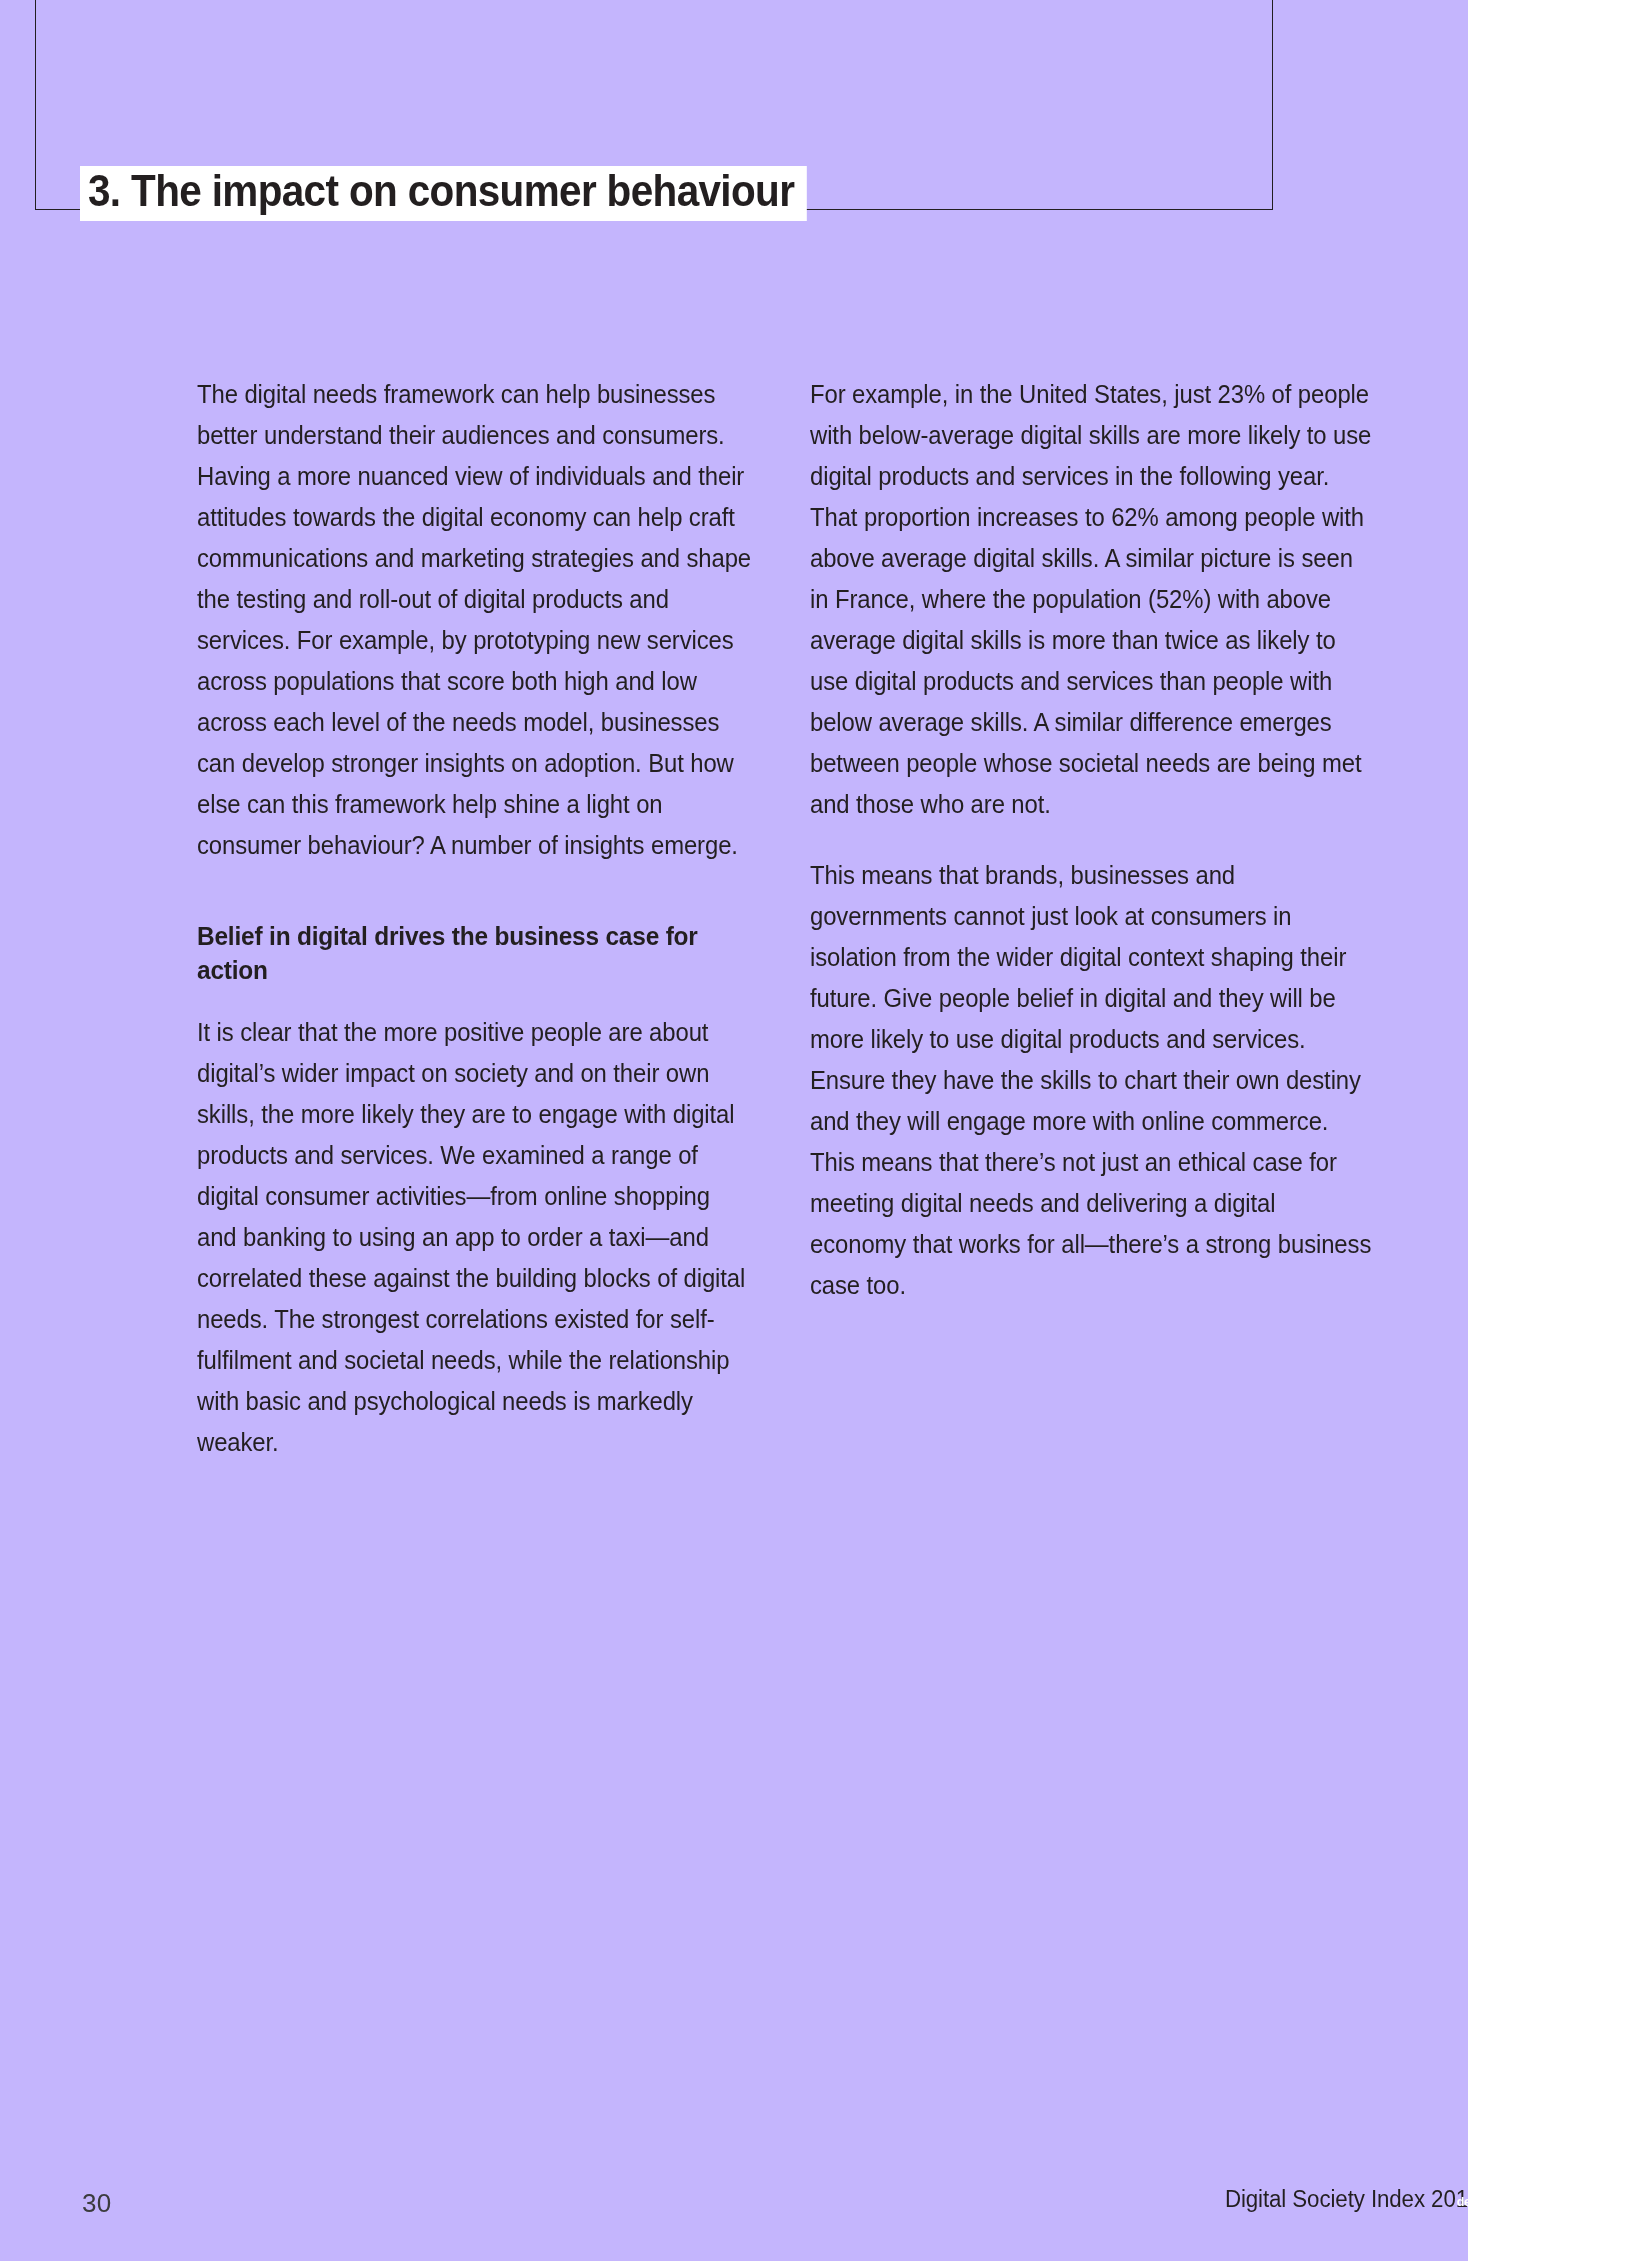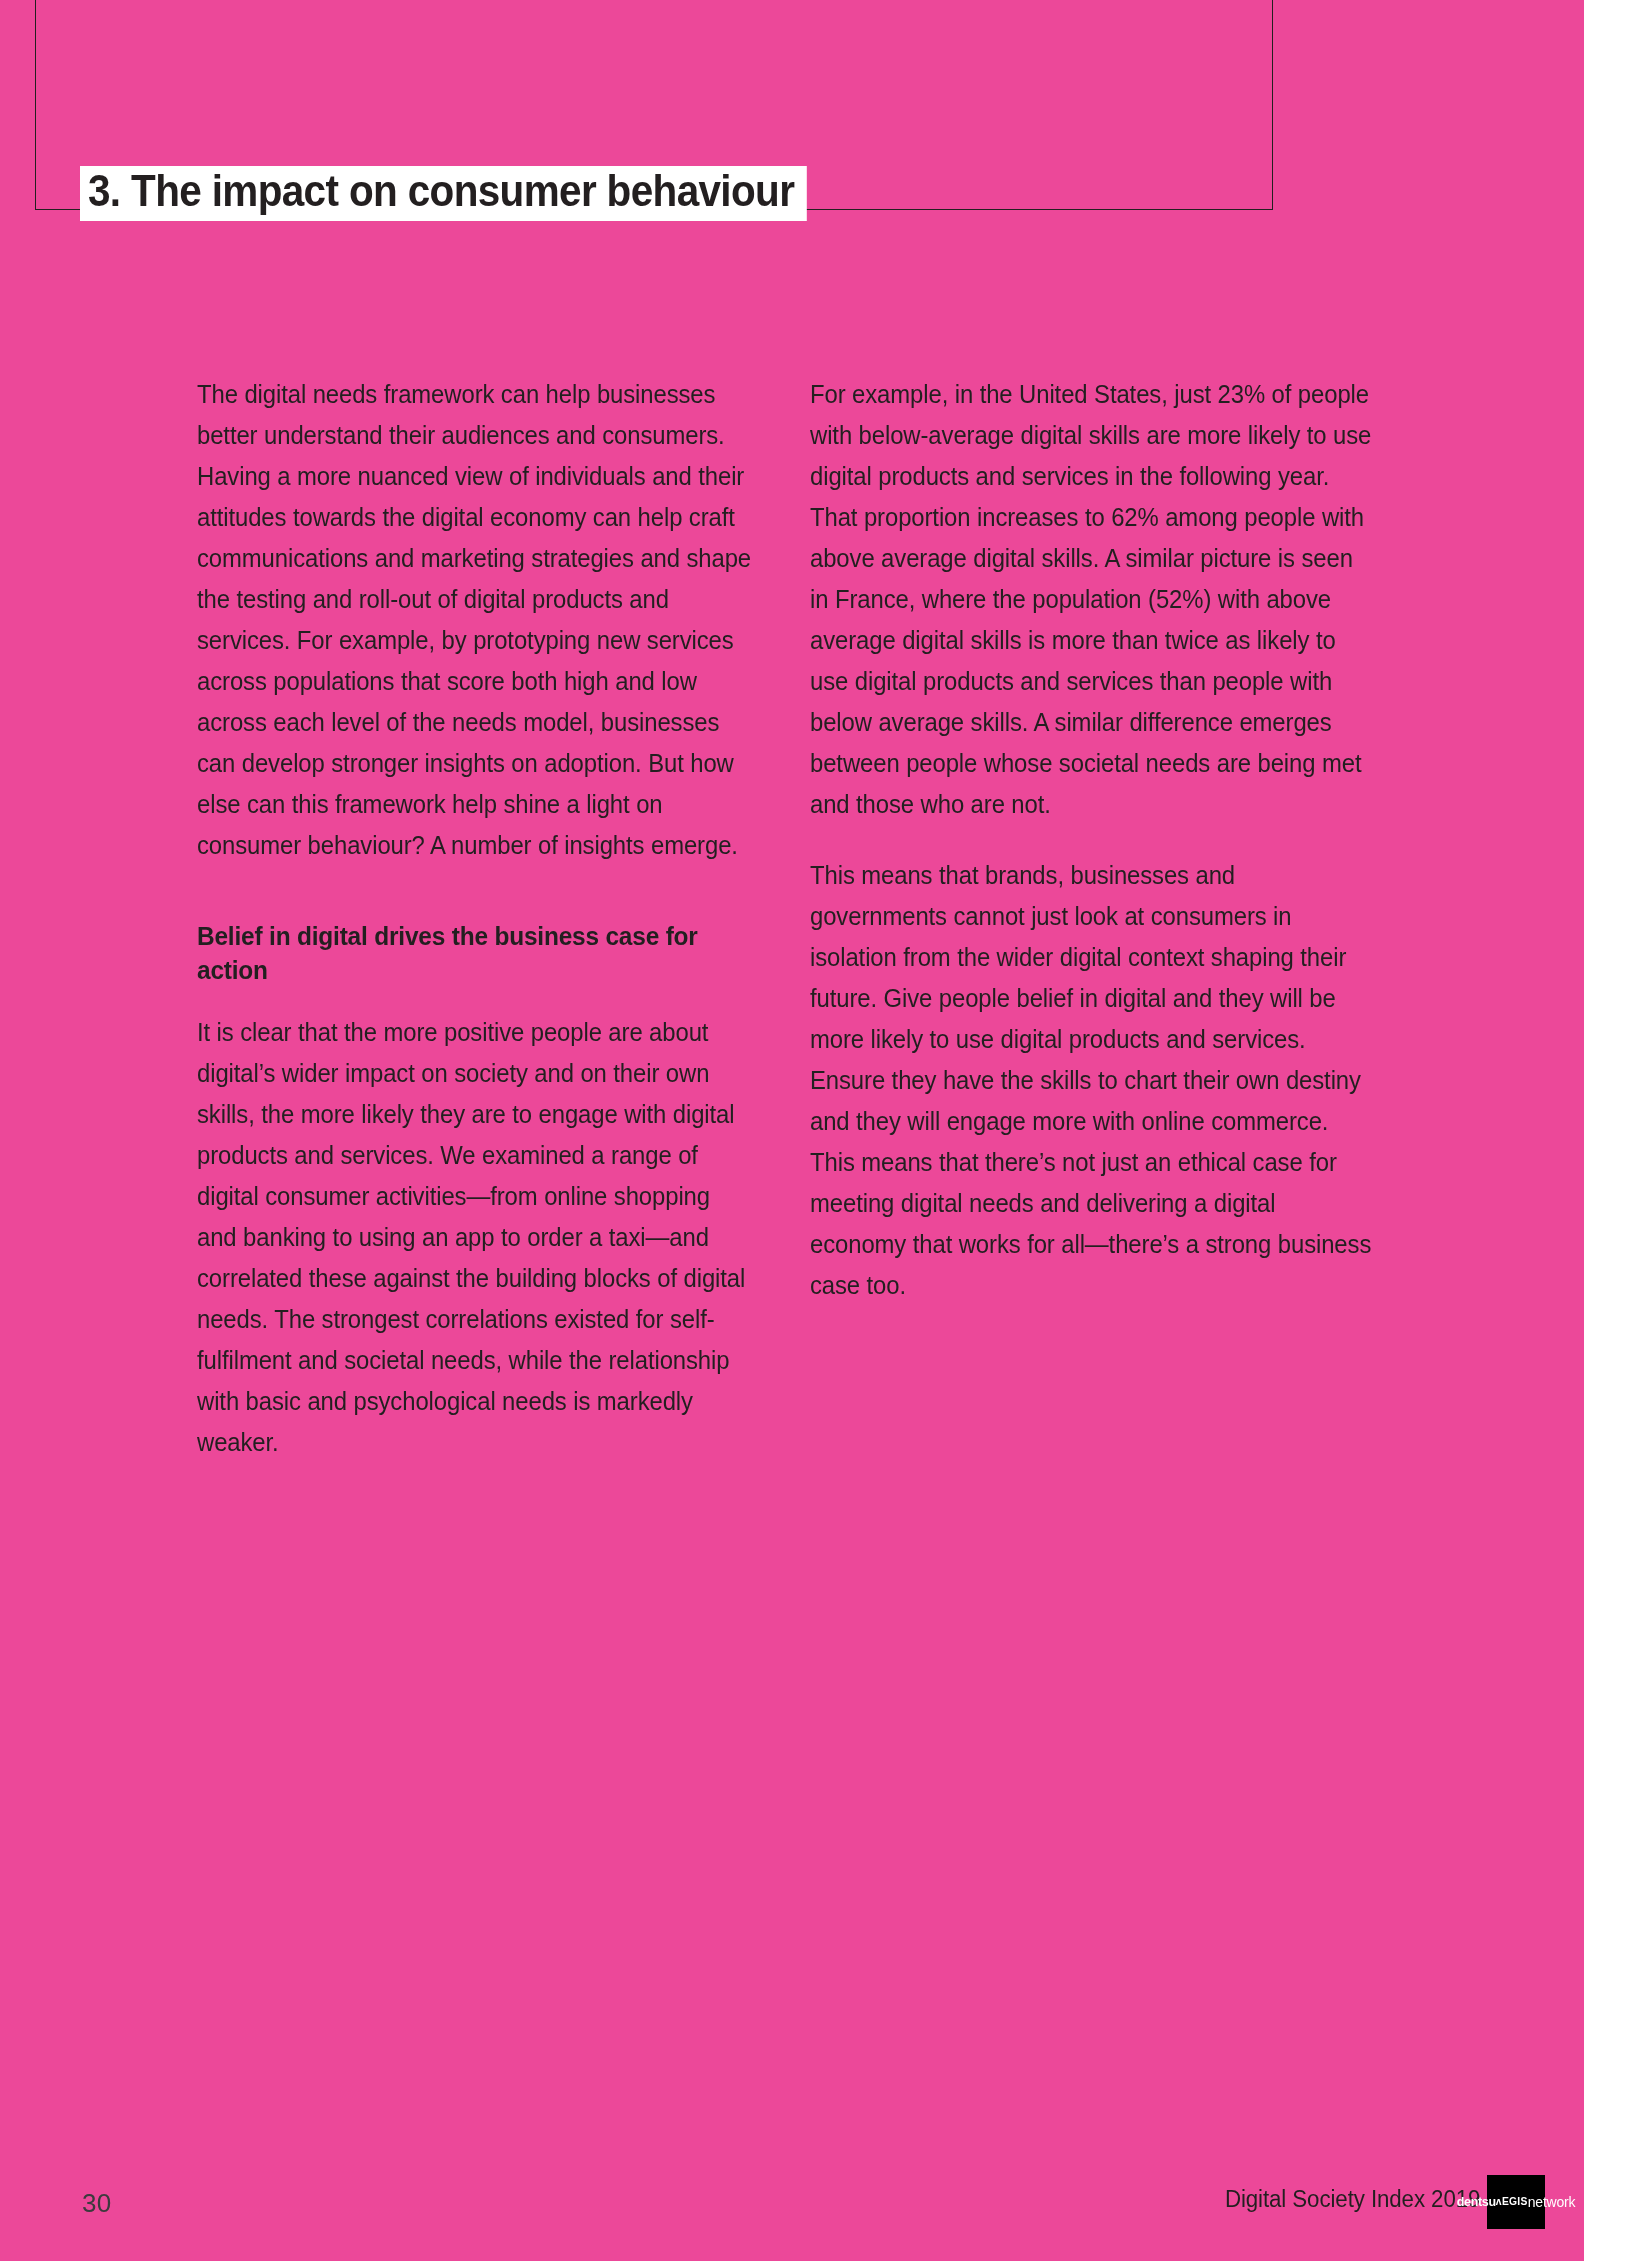--- a/index.html
+++ b/index.html
@@ -7,23 +7,23 @@
     padding: 0;
     background: #ffffff;
   }
   body {
     font-family: "Liberation Sans", sans-serif;
     -webkit-font-smoothing: antialiased;
   }
 
   .page {
     position: relative;
-    width: 1584px;
+    width: 1468px;
     height: 2261px;
-    background: #ec4899;
+    background: #c4b5fd;
     overflow: hidden;
     text-decoration: underline;
   }
 
   
   .header-frame {
     position: absolute;
     left: 35px;
     top: -33px;
     width: 1238px;

